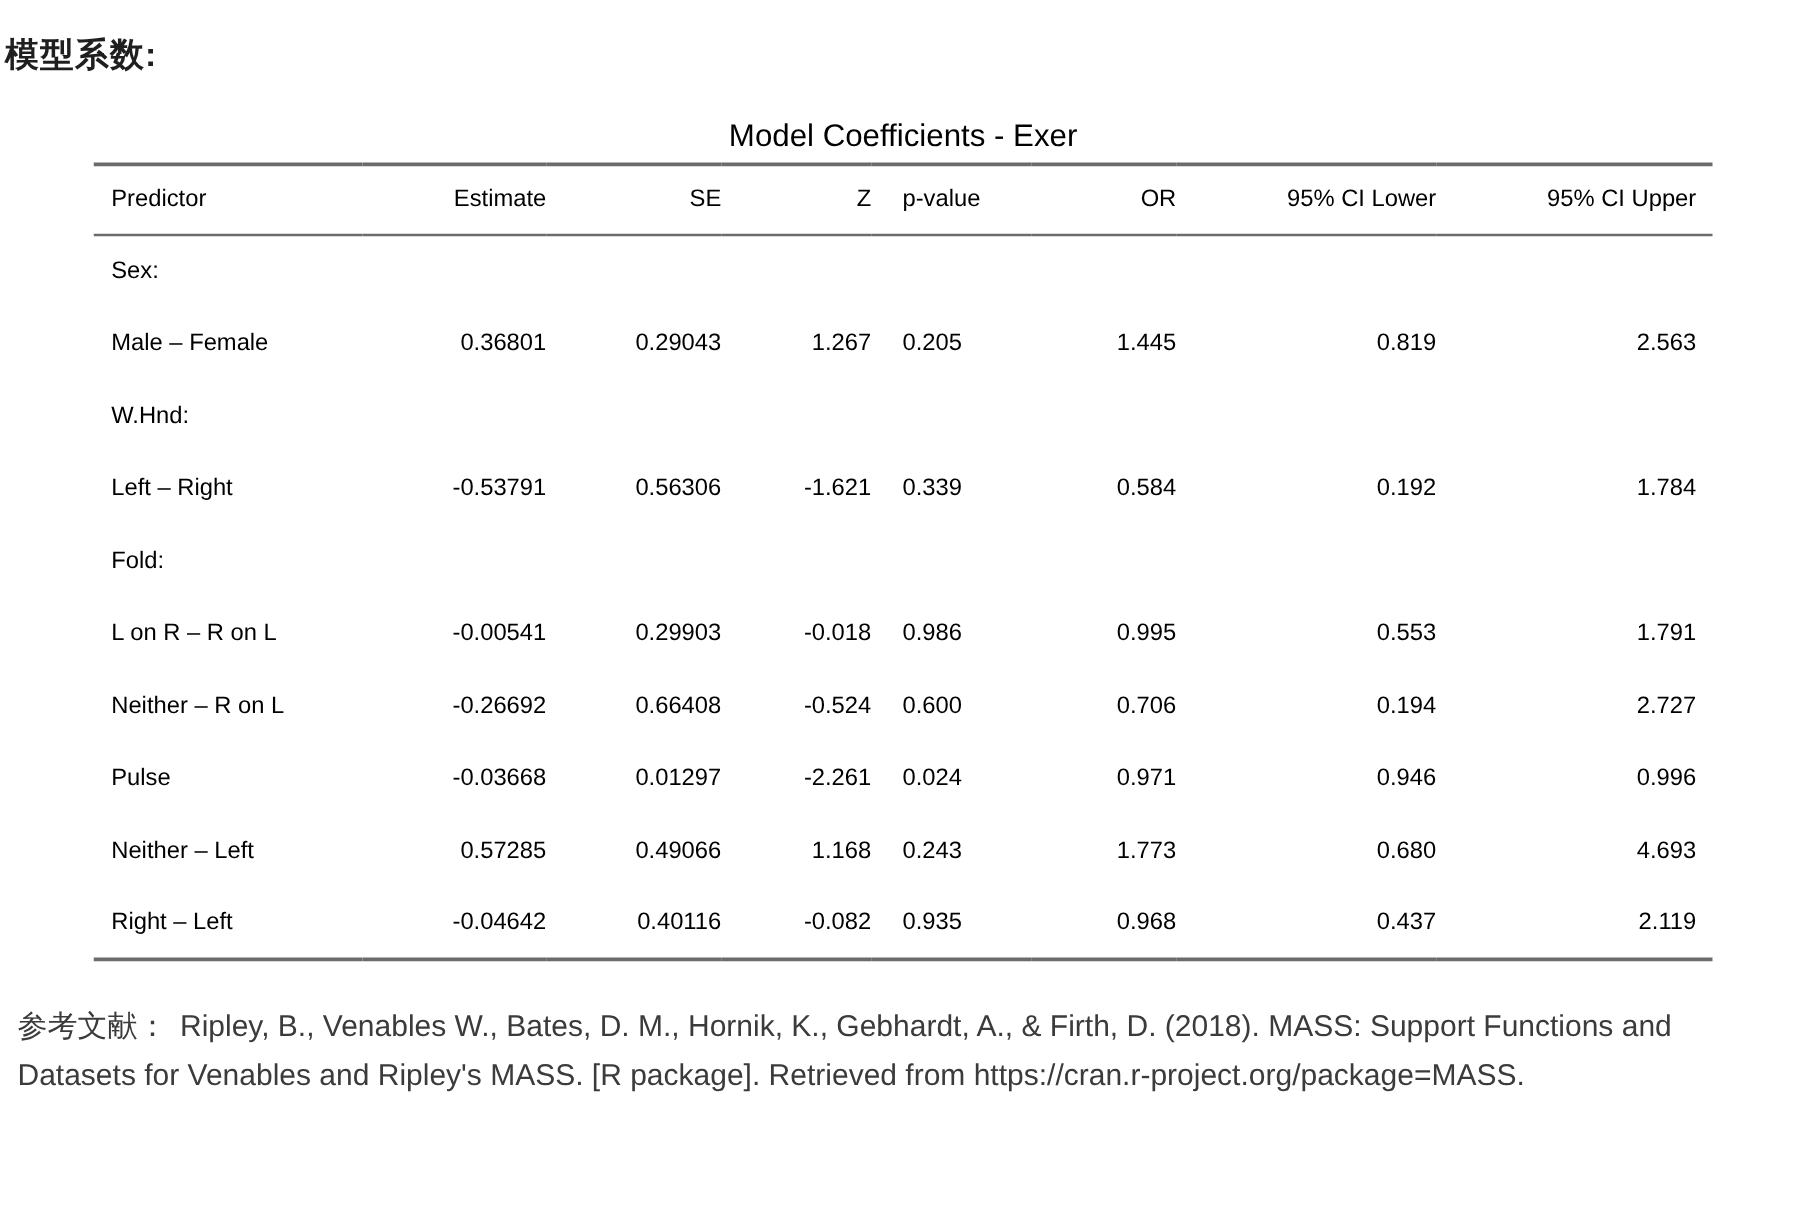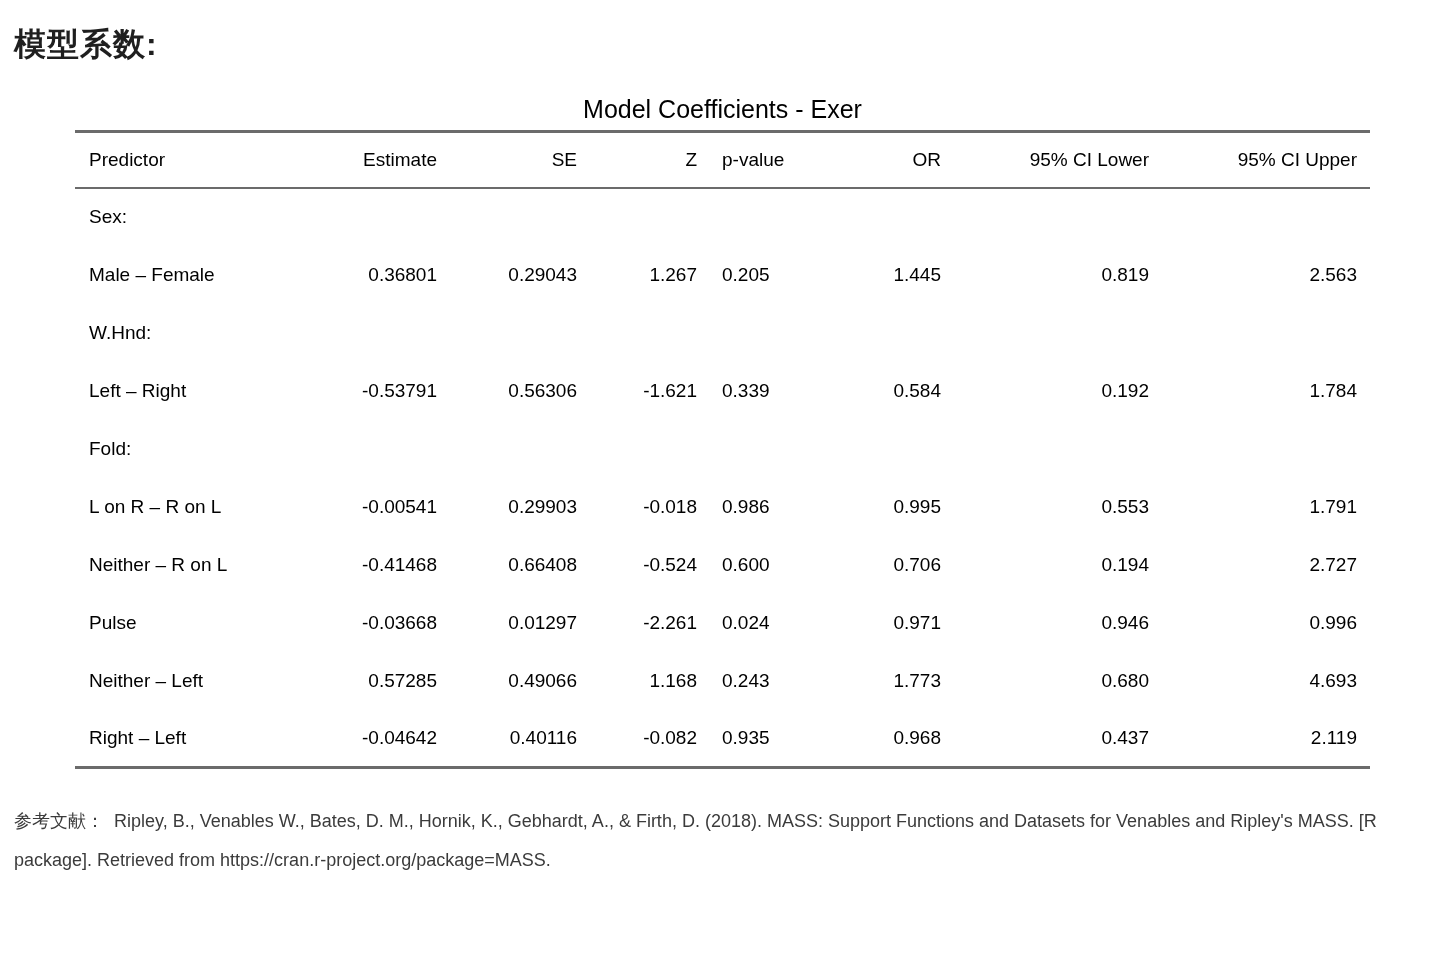--- a/index.html
+++ b/index.html
@@ -9,22 +9,22 @@
     --ref-text:#3b3b3b;
   }
   *{box-sizing:border-box;}
   html,body{margin:0;padding:0;}
   body{
     width:1444px;height:967px;overflow:hidden;background:#ffffff;
     font-family:"Liberation Sans","DejaVu Sans",sans-serif;
   }
   .page{position:relative;width:1444px;height:967px;background:#ffffff;}
   .heading{
-    margin:26px 0 0 14px;
-    font-size:32px;line-height:36px;font-weight:700;
+    margin:26px 0 0 4px;
+    font-size:27px;line-height:36px;font-weight:700;
     color:var(--heading-text);
     letter-spacing:1px;
   }
   .table-title{
     width:1295px;margin:36px 0 10px 75px;
     text-align:center;font-size:25px;line-height:22px;
     color:var(--table-text);
   }
   table.coef{
     margin-left:75px;width:1295px;
@@ -45,21 +45,21 @@
     white-space:nowrap;overflow:hidden;
   }
   table.coef tbody tr:last-child td{border-bottom:3px solid var(--rule);}
   .a-left{text-align:left;}
   .a-right{text-align:right;}
   .p0{padding-left:14px !important;}
   .p4{padding-left:25px !important;}
   .p7{padding-right:13px !important;}
   .reference{
     margin:33px 14px 0 14px;width:1412px;
-    font-size:18px;line-height:39px;
+    font-size:24px;line-height:39px;
     color:var(--ref-text);
   }
   .ref-label{margin-right:10px;}
 </style>
 </head>
 <body>
 
 <div class="page">
 
   <h1 class="heading">模型系数:</h1>
@@ -146,21 +146,21 @@
             <td class="a-right">-0.00541</td>
             <td class="a-right">0.29903</td>
             <td class="a-right">-0.018</td>
             <td class="a-left p4">0.986</td>
             <td class="a-right">0.995</td>
             <td class="a-right">0.553</td>
             <td class="a-right p7">1.791</td>
           </tr>
           <tr>
             <td class="a-left p0">Neither – R on L</td>
-            <td class="a-right">-0.41468</td>
+            <td class="a-right">-0.26692</td>
             <td class="a-right">0.66408</td>
             <td class="a-right">-0.524</td>
             <td class="a-left p4">0.600</td>
             <td class="a-right">0.706</td>
             <td class="a-right">0.194</td>
             <td class="a-right p7">2.727</td>
           </tr>
           <tr>
             <td class="a-left p0">Pulse</td>
             <td class="a-right">-0.03668</td>

